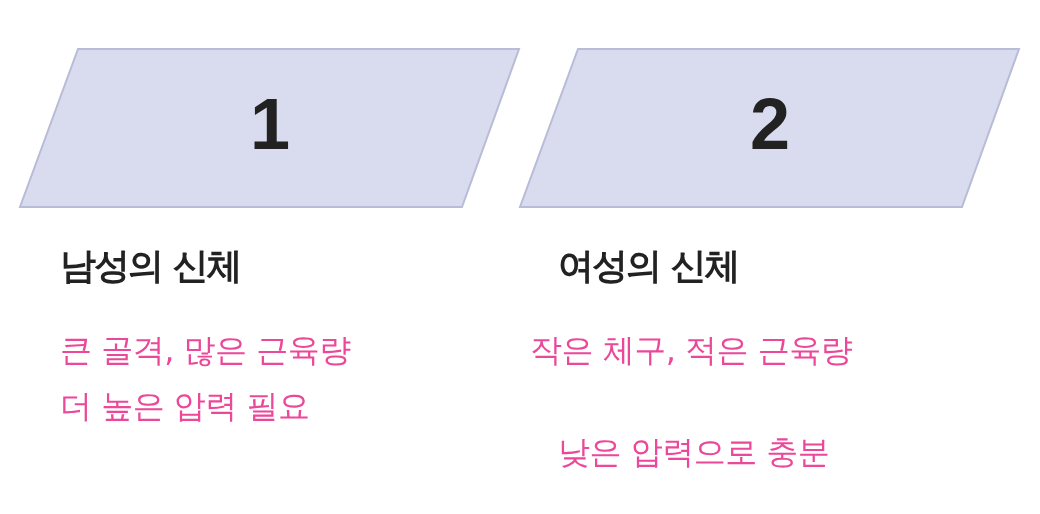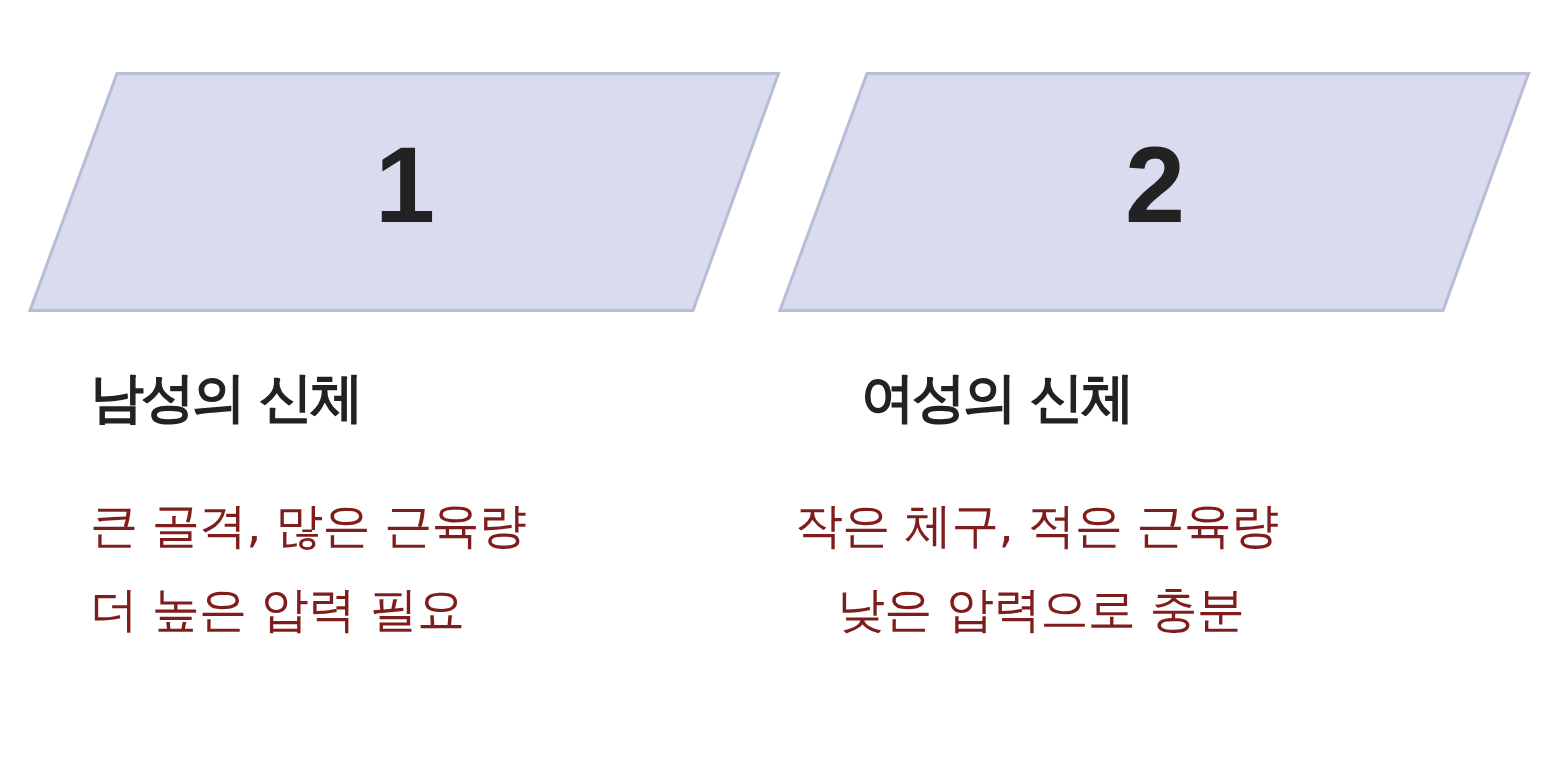--- a/index.html
+++ b/index.html
@@ -40,21 +40,21 @@
       font-size: 36px;
       line-height: 48px;
       letter-spacing: -2px;
       color: #222222;
       white-space: nowrap;
     }
     .line {
       position: absolute;
       font-size: 32px;
       line-height: 44px;
-      color: #7f1d1d;
+      color: #ec4899;
       white-space: nowrap;
       letter-spacing: -0.5px;
     }
     .line.l1 { top: 328px; }
     .line.l2 { top: 384px; }
   </style>
 </head>
 <body>
 
 <svg class="shape-svg" viewBox="0 0 1040 514" xmlns="http://www.w3.org/2000/svg">
@@ -64,16 +64,16 @@
 
 <div>
   <div class="number" style="left:210px;">1</div>
   <div class="title" style="left:60px;">남성의 신체</div>
   <div class="line l1" style="left:60px;">큰 골격, 많은 근육량</div>
   <div class="line l2" style="left:60px;">더 높은 압력 필요</div>
 </div>
 
 <div>
   <div class="number" style="left:710px;">2</div>
-  <div class="title" style="left:574px;text-align:right;">여성의 신체</div>
+  <div class="title" style="left:558px;text-align:right;">여성의 신체</div>
   <div class="line l1" style="left:530px;">작은 체구, 적은 근육량</div>
-  <div class="line l2" style="left:558px;">낮은 압력으로 충분</div>
+  <div class="line l2" style="left:558px;margin-top:46px;">낮은 압력으로 충분</div>
 </div>
 
 </body></html>

